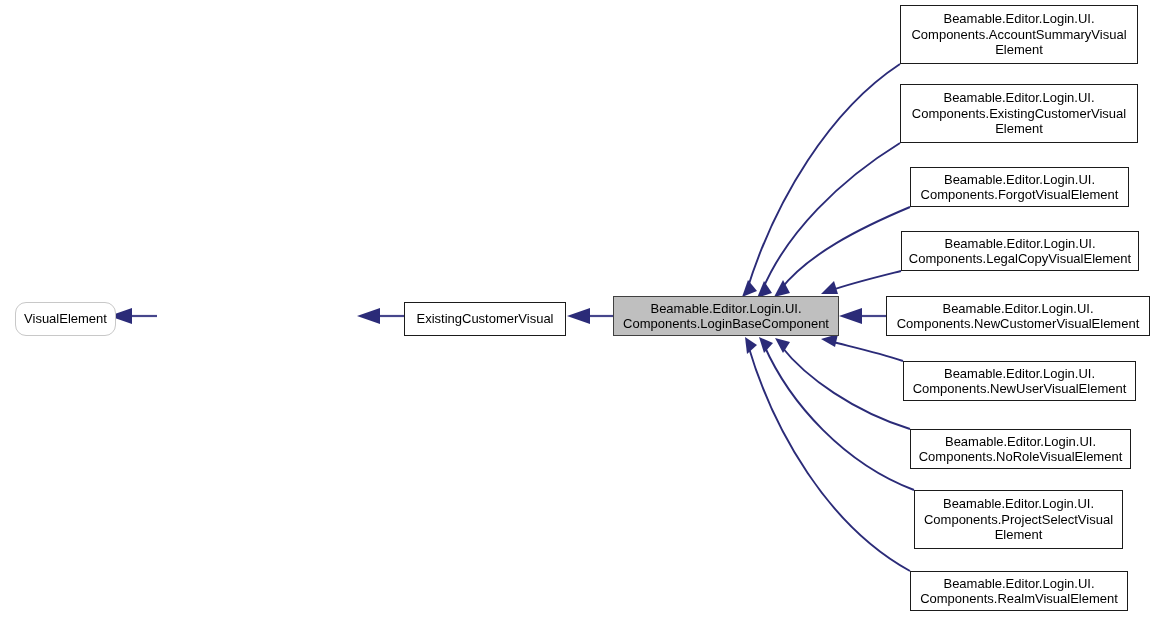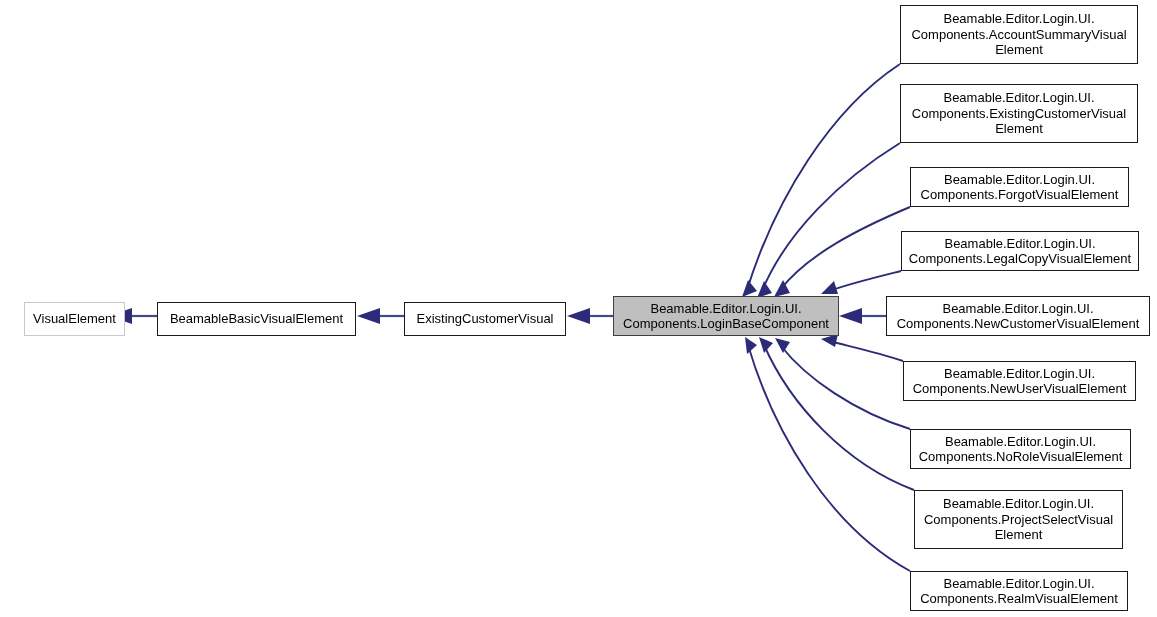--- a/index.html
+++ b/index.html
@@ -101,23 +101,22 @@
     <g>
       <path d="M 914,490 C 845,464 790,404 764,345" fill="none" stroke="#2b2b78" stroke-width="1.9"></path>
       <polygon points="759,337 764,353 773,343" fill="#2b2b78"></polygon>
     </g>
     <g>
       <path d="M 910,571 C 828,526 773,430 748,345" fill="none" stroke="#2b2b78" stroke-width="1.9"></path>
       <polygon points="745,337 747,354 757,345" fill="#2b2b78"></polygon>
     </g>
   </svg>
 
-  <div class="node external" style="left:24px; top:302px; width:101px; height:24px;">VisualElement</div>
+  <div class="node external" style="left:15px; top:302px; width:101px; height:24px;border-radius:11px;">VisualElement</div>
 
-  <div class="node" style="left:157px; top:302px; width:199px; height:28px;">BeamableBasicVisualElement</div>
 
   <div class="node" style="left:404px; top:302px; width:162px; height:28px;">ExistingCustomerVisual</div>
 
   <div class="node current" style="left:613px; top:296px; width:226px; height:40px;">Beamable.Editor.Login.UI.
 Components.LoginBaseComponent</div>
 
   <div class="node" style="left:900px; top:5px; width:238px; height:59px;">Beamable.Editor.Login.UI.
 Components.AccountSummaryVisual
 Element</div>
 

